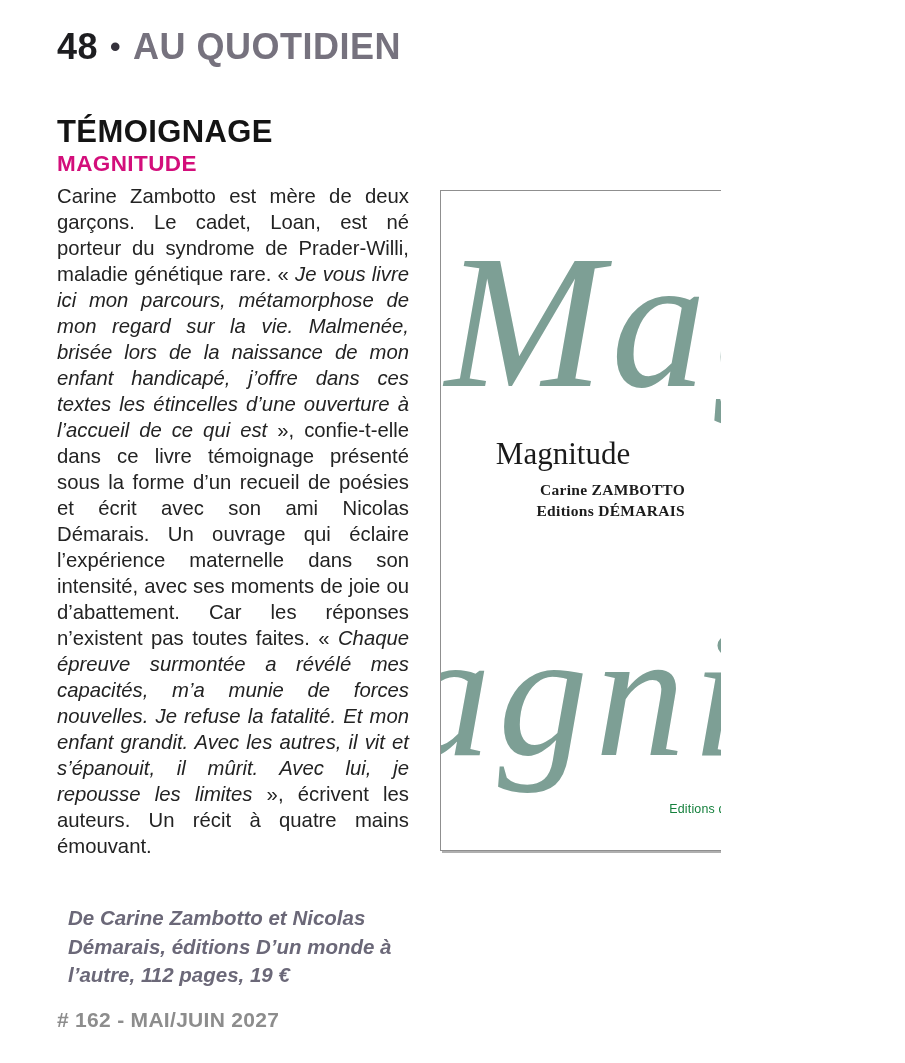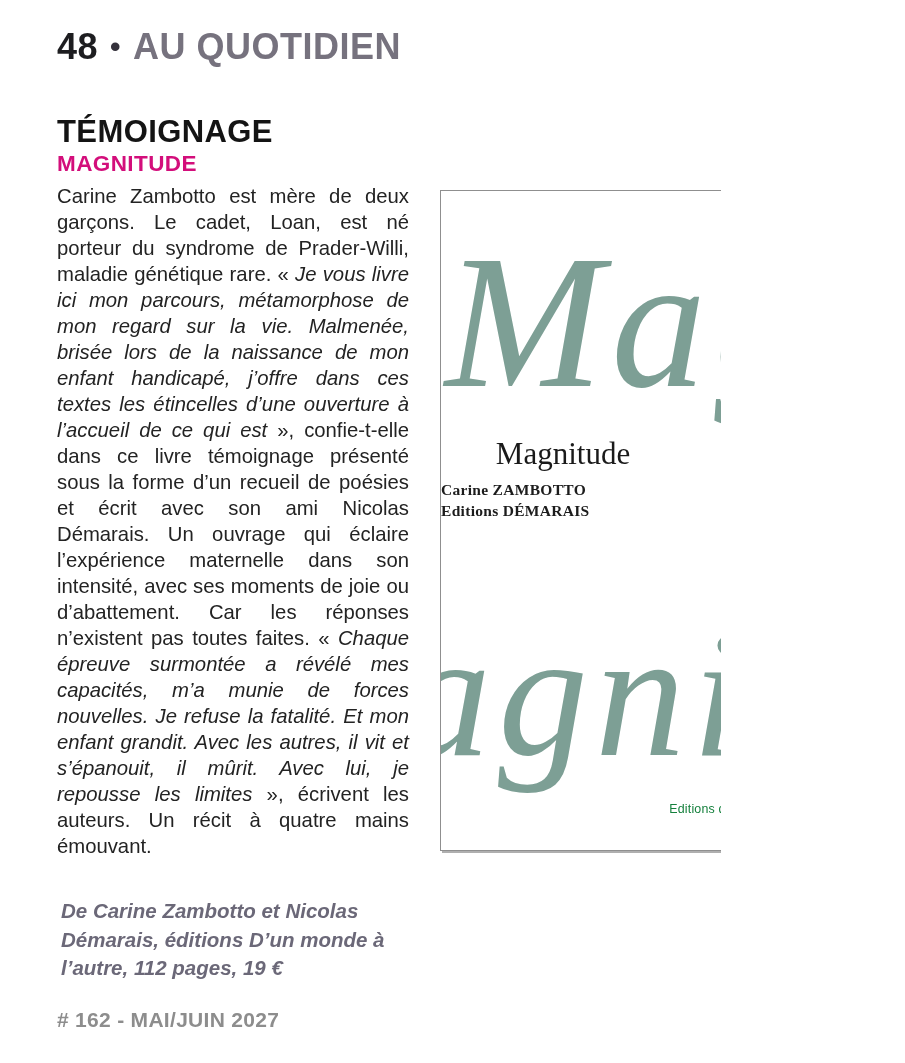--- a/index.html
+++ b/index.html
@@ -15,21 +15,21 @@
   
   .kicker{position:absolute;left:57px;top:114px;margin:0;font-size:31px;font-weight:bold;letter-spacing:.4px;color:#141414;}
   .mag-title{position:absolute;left:57px;top:151px;margin:0;font-size:22.5px;font-weight:bold;letter-spacing:.4px;color:#d30e7b;}
   .body-text{
     position:absolute;left:57px;top:183px;width:352px;margin:0;
     font-size:20.3px;line-height:26px;color:#232323;text-align:justify;
     hyphens:auto;-webkit-hyphens:auto;
   }
   .body-text .italic{font-style:italic;}
   .credit{
-    position:absolute;left:57px;top:893px;width:340px;margin:4px;
+    position:absolute;left:57px;top:893px;width:340px;margin:11px;
     font-size:20.5px;line-height:28.5px;font-style:italic;font-weight:bold;color:#6b6878;
   }
   .footer{
     position:absolute;left:57px;top:1008px;font-size:21px;font-weight:bold;
     letter-spacing:.3px;color:#8d8d8d;
   }
   
   .cover{
     position:absolute;left:440px;top:190px;width:414px;height:659px;
     background:#fff;border:1px solid #8f8f8f;
@@ -41,21 +41,21 @@
     font-style:italic;color:#7d9f95;line-height:1;white-space:nowrap;
     pointer-events:none;
   }
   .script-top{left:4px;top:36px;font-size:190px;letter-spacing:8px;}
   .script-bottom{left:-40px;top:414px;font-size:180px;letter-spacing:7px;}
   .cover-title{
     position:absolute;left:0;top:245px;width:244px;text-align:center;
     font-family:"Liberation Serif","DejaVu Serif",serif;font-size:31px;color:#1a1a1a;
   }
   .cover-authors{
-    position:absolute;left:0;top:288px;width:244px;text-align:left;
+    position:absolute;left:0;top:288px;width:244px;text-align:right;
     font-family:"Liberation Serif","DejaVu Serif",serif;font-size:15.5px;font-weight:bold;
     line-height:21px;letter-spacing:.3px;color:#1c1c1c;
   }
   .cover-publisher{
     position:absolute;left:0;right:12px;top:610px;text-align:right;
     font-size:13.5px;color:#15803d;letter-spacing:.2px;
   }
   .cover-publisher span{display:inline-block;transform:scaleX(.92);}
 </style>
 </head>

